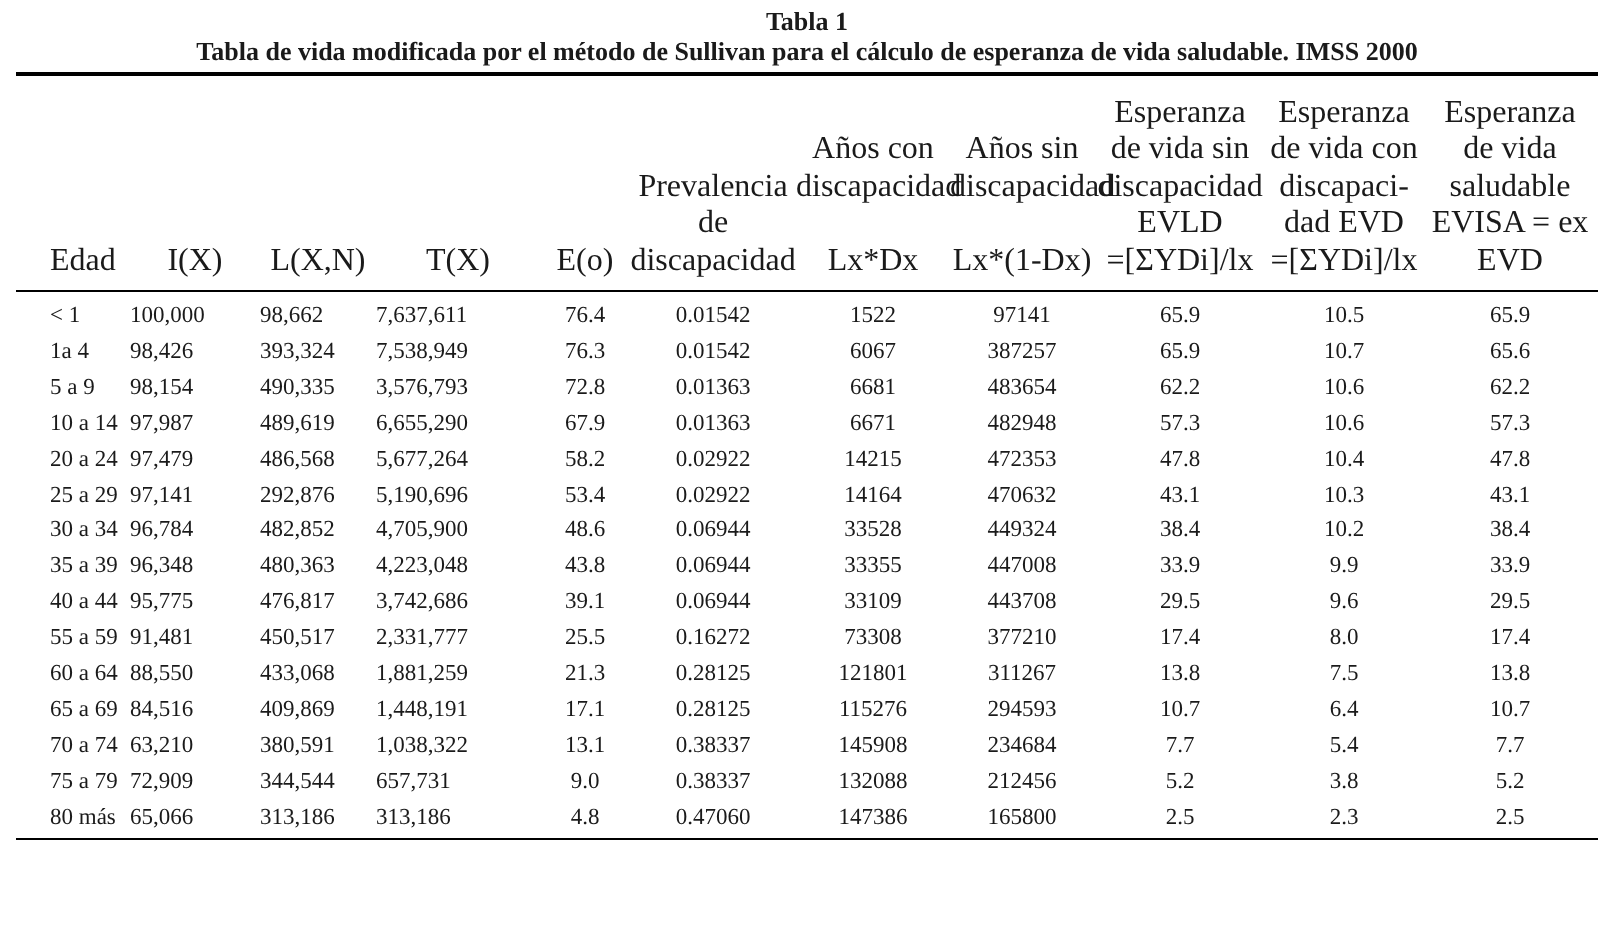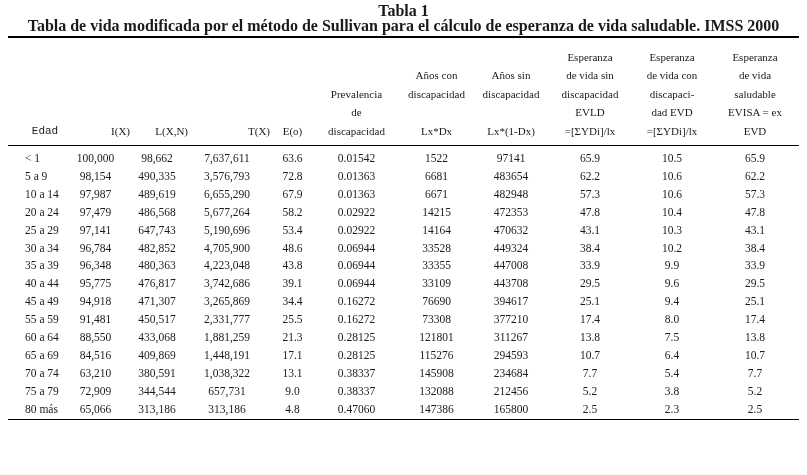--- a/index.html
+++ b/index.html
@@ -12,60 +12,60 @@
     font-family: "Liberation Serif", "DejaVu Serif", serif;
     color: #1a1a1a;
   }
   .page {
     padding: 4px 8px 0 8px;
     width: 791px;
   }
   .caption {
     text-align: center;
     font-weight: bold;
-    font-size: 16px;
+    font-size: 13px;
     line-height: 14.5px;
   }
   table.life-table {
     border-collapse: collapse;
     table-layout: fixed;
     width: 791px;
     margin-top: 3px;
     border-top: 2px solid #000;
     border-bottom: 1.5px solid #000;
     font-size: 11.5px;
   }
   thead tr {
     border-bottom: 1.5px solid #000;
   }
   th {
     font-weight: normal;
     vertical-align: bottom;
     padding: 10px 0 5px 0;
-    font-size: 11px;
+    font-size: 16px;
   }
   th .hline {
     line-height: 18.4px;
     min-height: 18.4px;
     white-space: nowrap;
   }
   td {
     height: 17.9px;
     line-height: 17.9px;
     padding: 0;
     white-space: nowrap;
     overflow: hidden;
   }
   tbody tr:first-child td { padding-top: 4px; }
   tbody tr:last-child td { padding-bottom: 0; }
   .col-left   { text-align: left;  padding-left: 17px; }
-  .col-right  { text-align: center; padding-right: 4px; }
+  .col-right  { text-align: left; padding-right: 4px; }
   .col-center { text-align: center; }
-  th.col-left { text-align: center; font-family: Liberation Mono, monospace; }
-  th.col-right { text-align: right; padding-right: 0; }
+  th.col-left { text-align: left; }
+  th.col-right { text-align: center; padding-right: 0; }
 </style>
 </head>
 <body style="color: rgb(26, 26, 26); background: rgb(255, 255, 255);">
 
 <div class="page">
   <div class="caption">
     <div>Tabla 1</div>
     <div>Tabla de vida modificada por el método de Sullivan para el cálculo de esperanza de vida saludable. IMSS 2000</div>
   </div>
 
@@ -139,27 +139,40 @@
             <div class="hline">EVD</div>
           </th>
         </tr>
     </thead>
     <tbody id="table-body">
         <tr>
           <td class="col-left">&lt; 1</td>
           <td class="col-right">100,000</td>
           <td class="col-right">98,662</td>
           <td class="col-right">7,637,611</td>
-          <td class="col-center">63.6</td>
+          <td class="col-center">76.4</td>
           <td class="col-center">0.01542</td>
           <td class="col-center">1522</td>
           <td class="col-center">97141</td>
           <td class="col-center">65.9</td>
           <td class="col-center">10.5</td>
           <td class="col-center">65.9</td>
+        </tr>
+        <tr>
+          <td class="col-left">1a 4</td>
+          <td class="col-right">98,426</td>
+          <td class="col-right">393,324</td>
+          <td class="col-right">7,538,949</td>
+          <td class="col-center">76.3</td>
+          <td class="col-center">0.01542</td>
+          <td class="col-center">6067</td>
+          <td class="col-center">387257</td>
+          <td class="col-center">65.9</td>
+          <td class="col-center">10.7</td>
+          <td class="col-center">65.6</td>
         </tr>
         <tr>
           <td class="col-left">5 a 9</td>
           <td class="col-right">98,154</td>
           <td class="col-right">490,335</td>
           <td class="col-right">3,576,793</td>
           <td class="col-center">72.8</td>
           <td class="col-center">0.01363</td>
           <td class="col-center">6681</td>
           <td class="col-center">483654</td>
@@ -189,21 +202,21 @@
           <td class="col-center">0.02922</td>
           <td class="col-center">14215</td>
           <td class="col-center">472353</td>
           <td class="col-center">47.8</td>
           <td class="col-center">10.4</td>
           <td class="col-center">47.8</td>
         </tr>
         <tr>
           <td class="col-left">25 a 29</td>
           <td class="col-right">97,141</td>
-          <td class="col-right">647,743</td>
+          <td class="col-right">292,876</td>
           <td class="col-right">5,190,696</td>
           <td class="col-center">53.4</td>
           <td class="col-center">0.02922</td>
           <td class="col-center">14164</td>
           <td class="col-center">470632</td>
           <td class="col-center">43.1</td>
           <td class="col-center">10.3</td>
           <td class="col-center">43.1</td>
         </tr>
         <tr>
@@ -239,33 +252,20 @@
           <td class="col-right">3,742,686</td>
           <td class="col-center">39.1</td>
           <td class="col-center">0.06944</td>
           <td class="col-center">33109</td>
           <td class="col-center">443708</td>
           <td class="col-center">29.5</td>
           <td class="col-center">9.6</td>
           <td class="col-center">29.5</td>
         </tr>
         <tr>
-          <td class="col-left">45 a 49</td>
-          <td class="col-right">94,918</td>
-          <td class="col-right">471,307</td>
-          <td class="col-right">3,265,869</td>
-          <td class="col-center">34.4</td>
-          <td class="col-center">0.16272</td>
-          <td class="col-center">76690</td>
-          <td class="col-center">394617</td>
-          <td class="col-center">25.1</td>
-          <td class="col-center">9.4</td>
-          <td class="col-center">25.1</td>
-        </tr>
-        <tr>
           <td class="col-left">55 a 59</td>
           <td class="col-right">91,481</td>
           <td class="col-right">450,517</td>
           <td class="col-right">2,331,777</td>
           <td class="col-center">25.5</td>
           <td class="col-center">0.16272</td>
           <td class="col-center">73308</td>
           <td class="col-center">377210</td>
           <td class="col-center">17.4</td>
           <td class="col-center">8.0</td>

